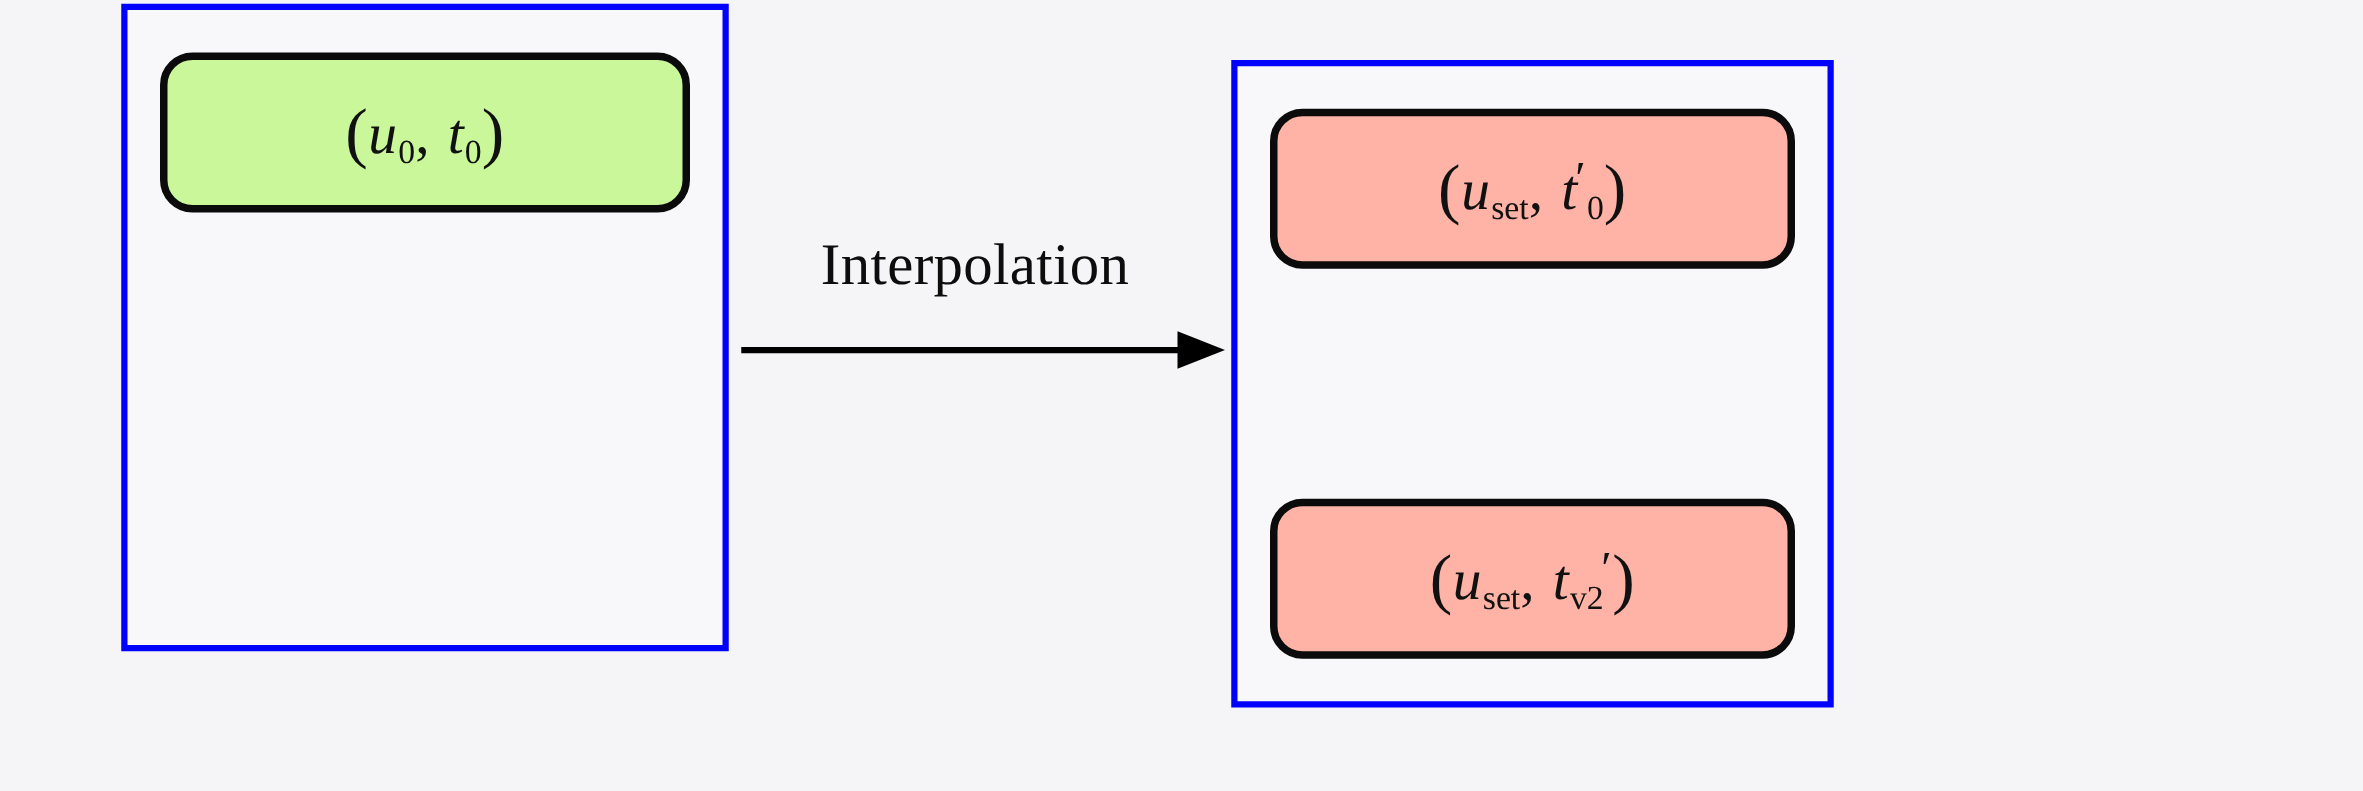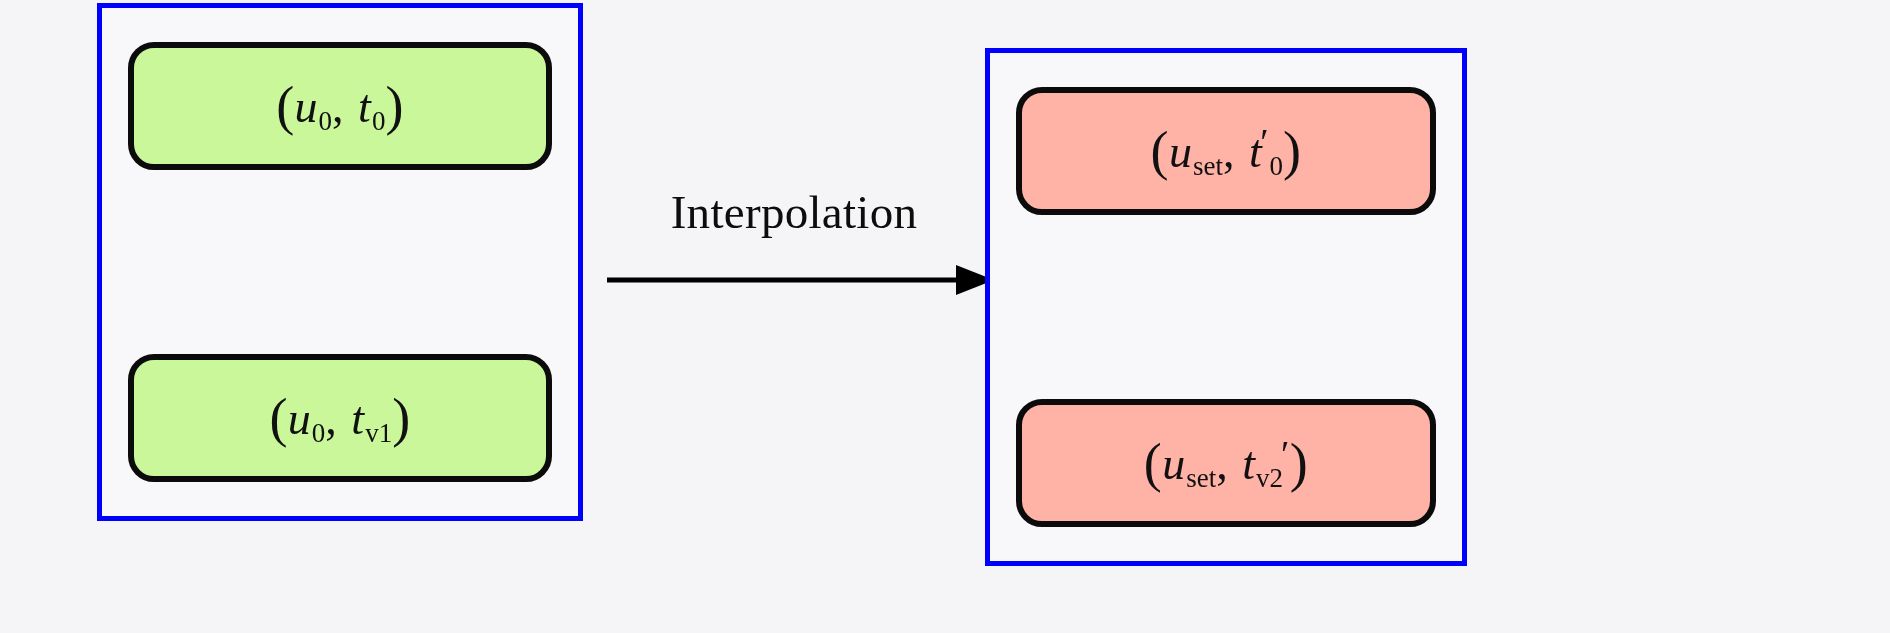--- a/index.html
+++ b/index.html
@@ -84,21 +84,21 @@
     margin-left: -2px;
   }
   .mathlabel .comma {
     font-style: normal;
     margin-right: 14px;
   }
 
   
   #connector {
     position: absolute;
-    left: 604px;
+    left: 590px;
     top: 185px;
     width: 390px;
     height: 115px;
   }
   #interp-label {
     position: absolute;
     left: 0;
     top: 0;
     width: 380px;
     text-align: center;
@@ -121,25 +121,20 @@
 <div id="canvas">
 
   <div class="panel" id="panel-left">
 
     <div class="item-box green">
       <span class="mathlabel">
         <span class="paren">(</span><span class="var">u</span><span class="sub">0</span><span class="comma">,</span><span class="var">t</span><span class="sub">0</span><span class="paren">)</span>
       </span>
     </div>
 
-    <div class="item-box green">
-      <span class="mathlabel">
-        <span class="paren">(</span><span class="var">u</span><span class="sub">0</span><span class="comma">,</span><span class="var">t</span><span class="sub">v1</span><span class="paren">)</span>
-      </span>
-    </div>
 
 
   </div>
 
   <div id="connector">
     <div id="interp-label">Interpolation</div>
     <svg id="arrow" viewBox="0 0 388 34" xmlns="http://www.w3.org/2000/svg">
       <line x1="1" y1="17" x2="352" y2="17" stroke="#000000" stroke-width="5"></line>
       <polygon points="350,2 388,17 350,32" fill="#000000"></polygon>
     </svg>

